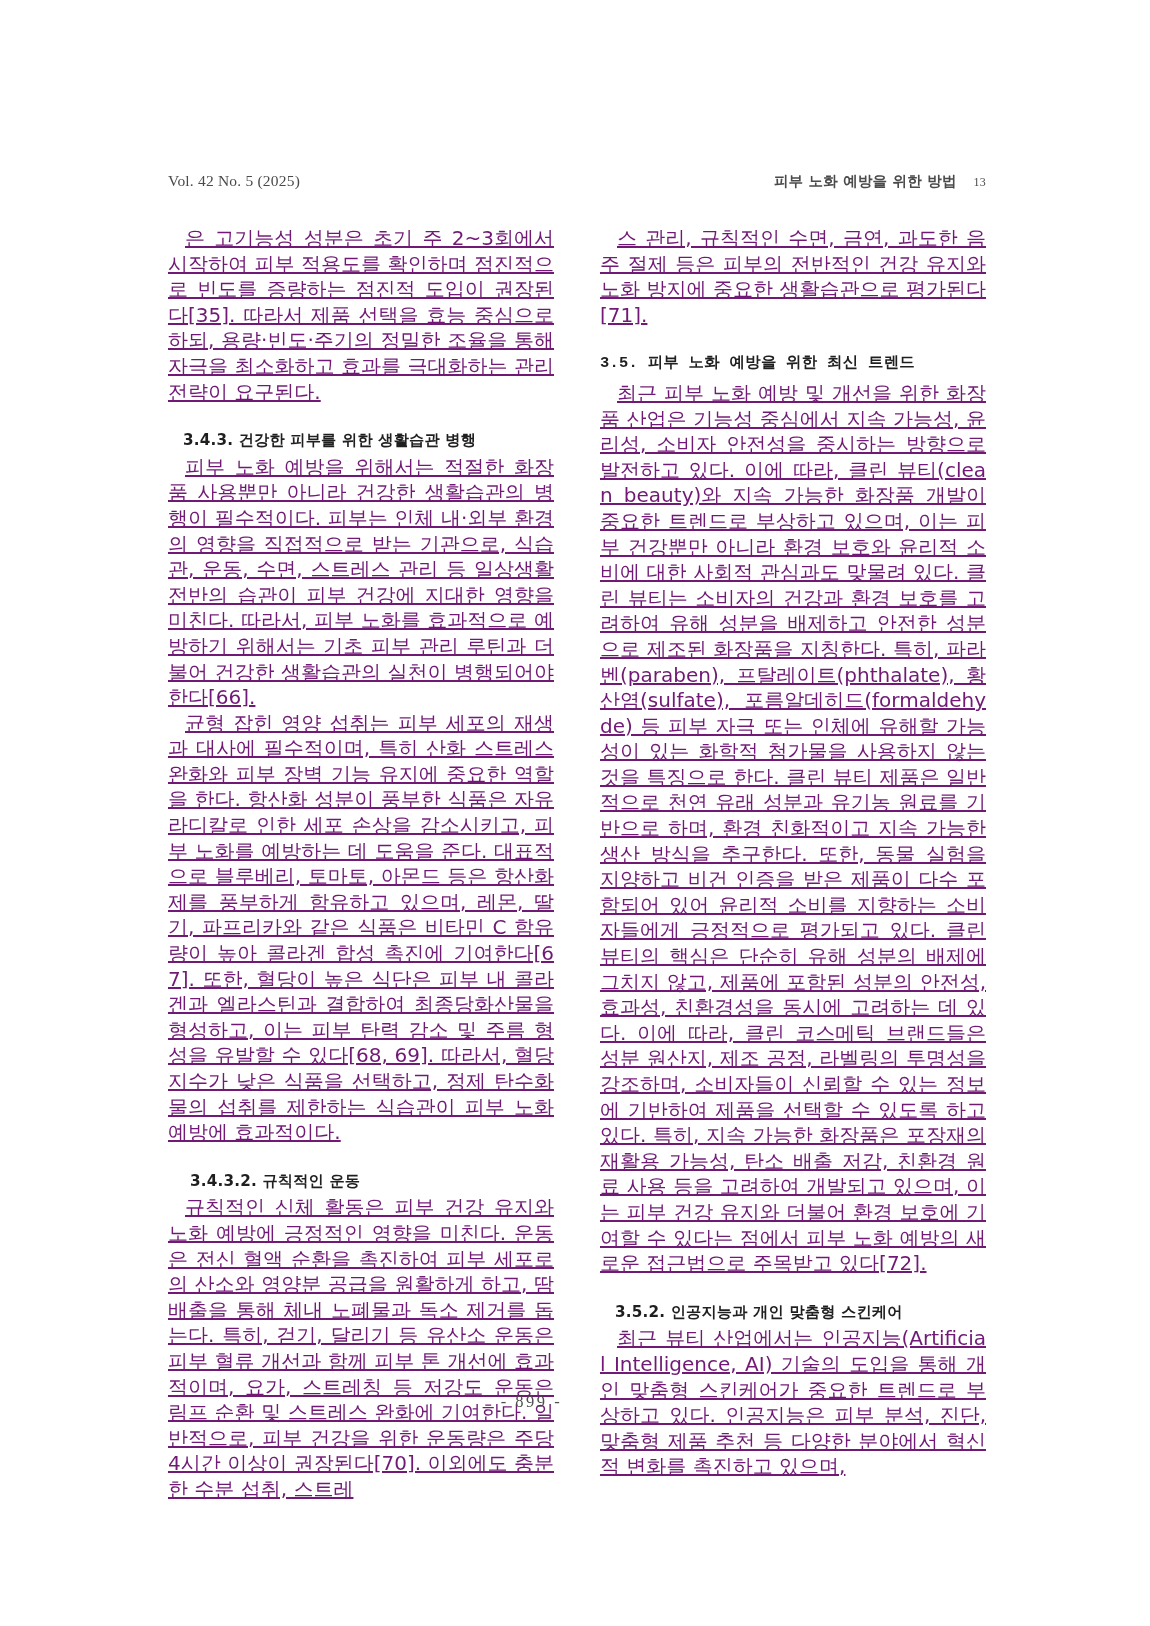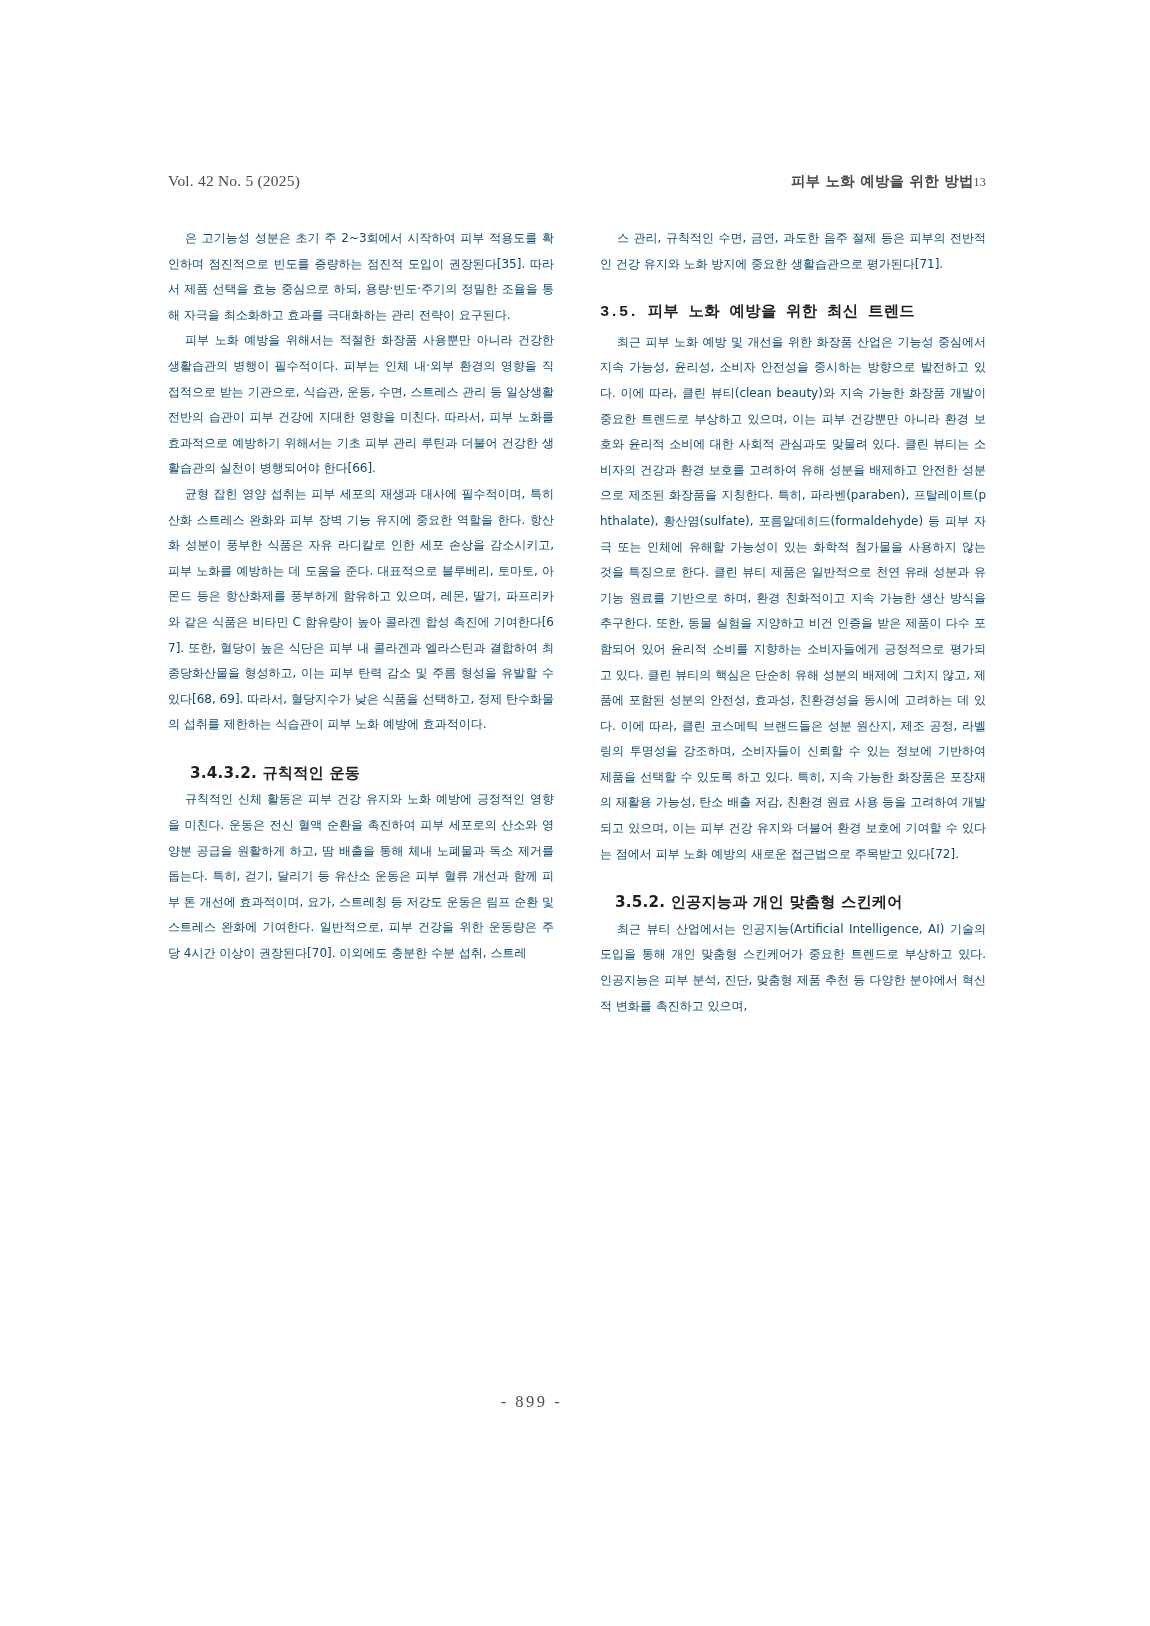--- a/index.html
+++ b/index.html
@@ -41,20 +41,21 @@
   .running-header .left {
     font-family: "Liberation Serif", "DejaVu Serif", serif;
     white-space: nowrap;
   }
   .running-header .right {
     font-family: "DejaVu Sans", "Liberation Sans", sans-serif;
     font-weight: 700;
     white-space: nowrap;
     display: flex;
     align-items: baseline;
+    gap: 17px;
     font-size: 14.5px;
   }
   .running-header .pagenum-hdr {
     font-family: "Liberation Serif", "DejaVu Serif", serif;
     font-weight: 400;
     font-size: 12px;
   }
 
   
   .columns {
@@ -68,28 +69,29 @@
   .col {
     width: 386px;
   }
 
   .para, .head-l2, .head-l3, .head-l4 {
     margin: 0;
     font-family: "DejaVu Sans", "Liberation Sans", sans-serif;
   }
 
   .para {
-    font-size: 12px;
+    font-size: 20px;
     line-height: 25.6px;
     text-align: justify;
     text-justify: inter-character;
     text-indent: 17px;
-    color: #0c4a6e;
+    color: #701a75;
     word-break: break-all;
     hyphens: none;
+    text-decoration: underline;
   }
 
   .head-l2 {
     font-size: 15.4px;
     line-height: 25.6px;
     font-weight: 700;
     color: #1f1f1f;
     text-align: left;
     letter-spacing: 0.3px;
     margin-top: 23px;
@@ -158,20 +160,21 @@
       <span class="pagenum-hdr">13</span>
     </div>
   </div>
 
   <div class="columns">
 
     <div class="col">
 
       <p class="para">은 고기능성 성분은 초기 주 2~3회에서 시작하여 피부 적용도를 확인하며 점진적으로 빈도를 증량하는 점진적 도입이 권장된다[35]. 따라서 제품 선택을 효능 중심으로 하되, 용량·빈도·주기의 정밀한 조율을 통해 자극을 최소화하고 효과를 극대화하는 관리 전략이 요구된다.</p>
 
+      <h3 class="head-l3">3.4.3. 건강한 피부를 위한 생활습관 병행</h3>
       <p class="para">피부 노화 예방을 위해서는 적절한 화장품 사용뿐만 아니라 건강한 생활습관의 병행이 필수적이다. 피부는 인체 내·외부 환경의 영향을 직접적으로 받는 기관으로, 식습관, 운동, 수면, 스트레스 관리 등 일상생활 전반의 습관이 피부 건강에 지대한 영향을 미친다. 따라서, 피부 노화를 효과적으로 예방하기 위해서는 기초 피부 관리 루틴과 더불어 건강한 생활습관의 실천이 병행되어야 한다[66].</p>
 
       <p class="para">균형 잡힌 영양 섭취는 피부 세포의 재생과 대사에 필수적이며, 특히 산화 스트레스 완화와 피부 장벽 기능 유지에 중요한 역할을 한다. 항산화 성분이 풍부한 식품은 자유 라디칼로 인한 세포 손상을 감소시키고, 피부 노화를 예방하는 데 도움을 준다. 대표적으로 블루베리, 토마토, 아몬드 등은 항산화제를 풍부하게 함유하고 있으며, 레몬, 딸기, 파프리카와 같은 식품은 비타민 C 함유량이 높아 콜라겐 합성 촉진에 기여한다[67]. 또한, 혈당이 높은 식단은 피부 내 콜라겐과 엘라스틴과 결합하여 최종당화산물을 형성하고, 이는 피부 탄력 감소 및 주름 형성을 유발할 수 있다[68, 69]. 따라서, 혈당지수가 낮은 식품을 선택하고, 정제 탄수화물의 섭취를 제한하는 식습관이 피부 노화 예방에 효과적이다.</p>
 
       <h4 class="head-l4">3.4.3.2. 규칙적인 운동</h4>
       <p class="para">규칙적인 신체 활동은 피부 건강 유지와 노화 예방에 긍정적인 영향을 미친다. 운동은 전신 혈액 순환을 촉진하여 피부 세포로의 산소와 영양분 공급을 원활하게 하고, 땀 배출을 통해 체내 노폐물과 독소 제거를 돕는다. 특히, 걷기, 달리기 등 유산소 운동은 피부 혈류 개선과 함께 피부 톤 개선에 효과적이며, 요가, 스트레칭 등 저강도 운동은 림프 순환 및 스트레스 완화에 기여한다. 일반적으로, 피부 건강을 위한 운동량은 주당 4시간 이상이 권장된다[70]. 이외에도 충분한 수분 섭취, 스트레</p>
 
     </div>
 
     <div class="col">

